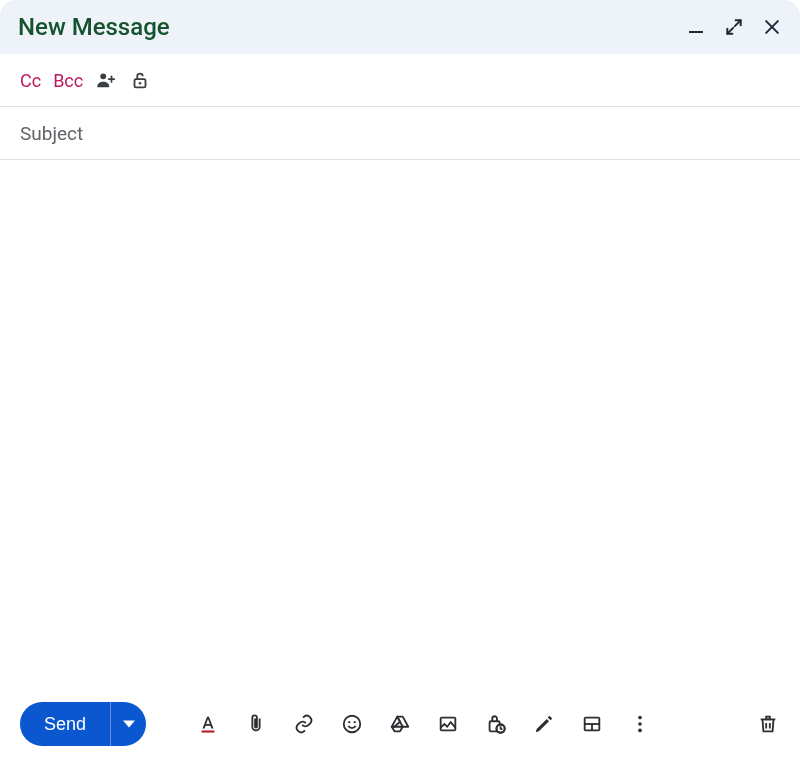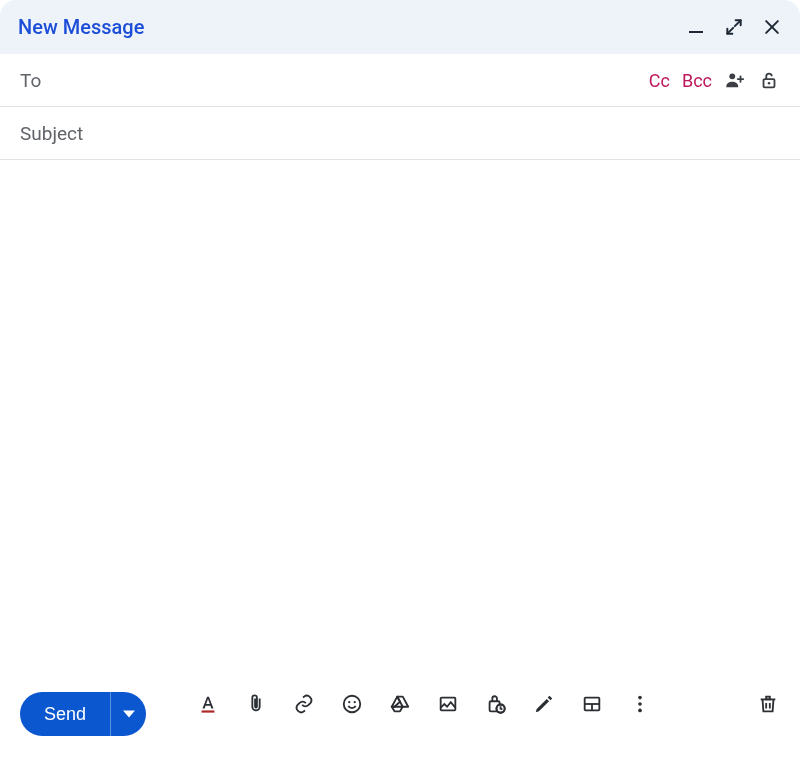--- a/index.html
+++ b/index.html
@@ -6,21 +6,21 @@
   html, body { width: 800px; height: 764px; font-family: -apple-system, BlinkMacSystemFont, "Segoe UI", Roboto, Arial, sans-serif; background: #fff; }
   .compose-window { width: 800px; height: 764px; display: flex; flex-direction: column; border-radius: 16px 16px 0 0; overflow: hidden; background: #fff; }
   .header {
     background: #eef3fa;
     height: 54px;
     display: flex;
     align-items: center;
     padding: 0 18px;
     justify-content: space-between;
   }
-  .title { color: #1d4ed8; font-size: 20px; font-weight: 500; }
+  .title { color: #14532d; font-size: 24px; font-weight: 500; }
   .header-actions { display: flex; align-items: center; gap: 18px; }
   .icon-btn { width: 20px; height: 20px; display: inline-flex; align-items: center; justify-content: center; cursor: pointer; color: #1f2936; }
   .icon-btn svg { width: 20px; height: 20px; }
   .row {
     display: flex;
     align-items: center;
     padding: 0 20px;
     height: 53px;
     border-bottom: 1px solid #e0e2e5;
     margin: 0 0px;
@@ -30,21 +30,21 @@
   .row-right { display: flex; align-items: center; gap: 12px; color: #5f6368; }
   .cc-bcc { font-size: 18px; color: #be185d; cursor: pointer; }
   .row-icon { width: 22px; height: 22px; display:inline-flex; align-items:center; justify-content:center; color:#3b3f44; cursor:pointer; }
   .row-icon svg { width: 22px; height: 22px; }
   .fields { padding: 0 0px; }
   .fields .row { margin: 0; }
   .body-area { flex: 1; padding: 16px 20px; }
   .toolbar {
     height: 72px;
     display: flex;
-    align-items: flex-start;
+    align-items: center;
     padding: 0 20px 8px 20px;
     gap: 22px;
   }
   .send-group {
     display: flex;
     align-items: stretch;
     height: 44px;
   }
   .send-btn {
     background: #0b57d0;
@@ -97,23 +97,20 @@
         <svg viewBox="0 0 24 24" fill="none" stroke="currentColor" stroke-width="2.4" stroke-linecap="round">
           <path d="M5 5l14 14"></path>
             <path d="M19 5L5 19"></path>
         </svg>
       </span>
     </div>
   </div>
 
   <div class="fields">
     <div class="row">
-      <div class="row-inner">
-        <span class="row-label">To</span>
-      </div>
       <div class="row-right">
         <span class="cc-bcc">Cc</span>
         <span class="cc-bcc">Bcc</span>
         <span class="row-icon">
           <svg viewBox="0 0 24 24" fill="currentColor">
             <circle cx="9" cy="8" r="3.2"></circle>
             <path d="M2.5 19c0-3 3-5 6.5-5s6.5 2 6.5 5v1h-13z"></path>
             <path d="M18 8v6M15 11h6" stroke="currentColor" stroke-width="2" fill="none" stroke-linecap="round"></path>
           </svg>
         </span>

